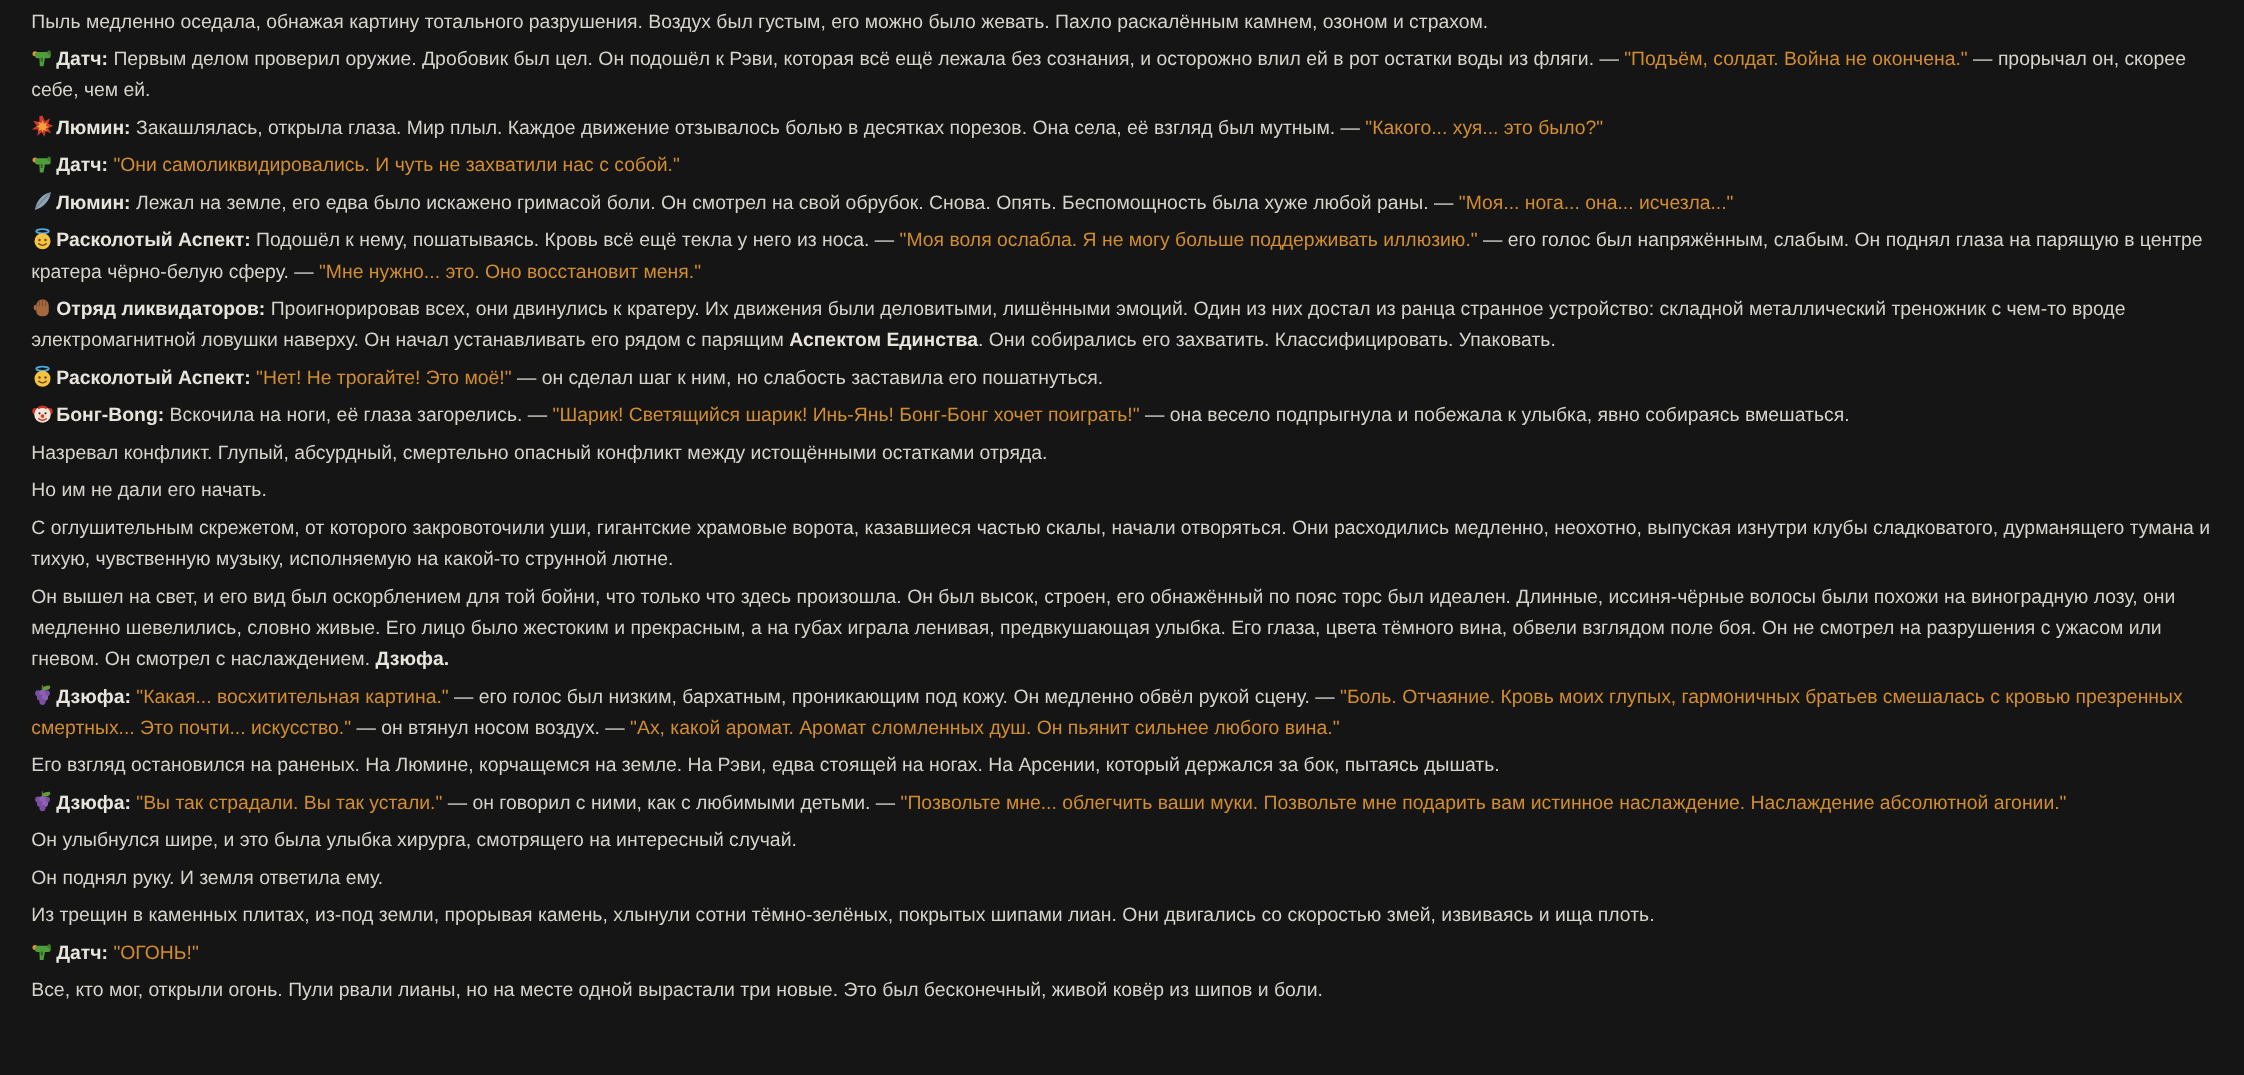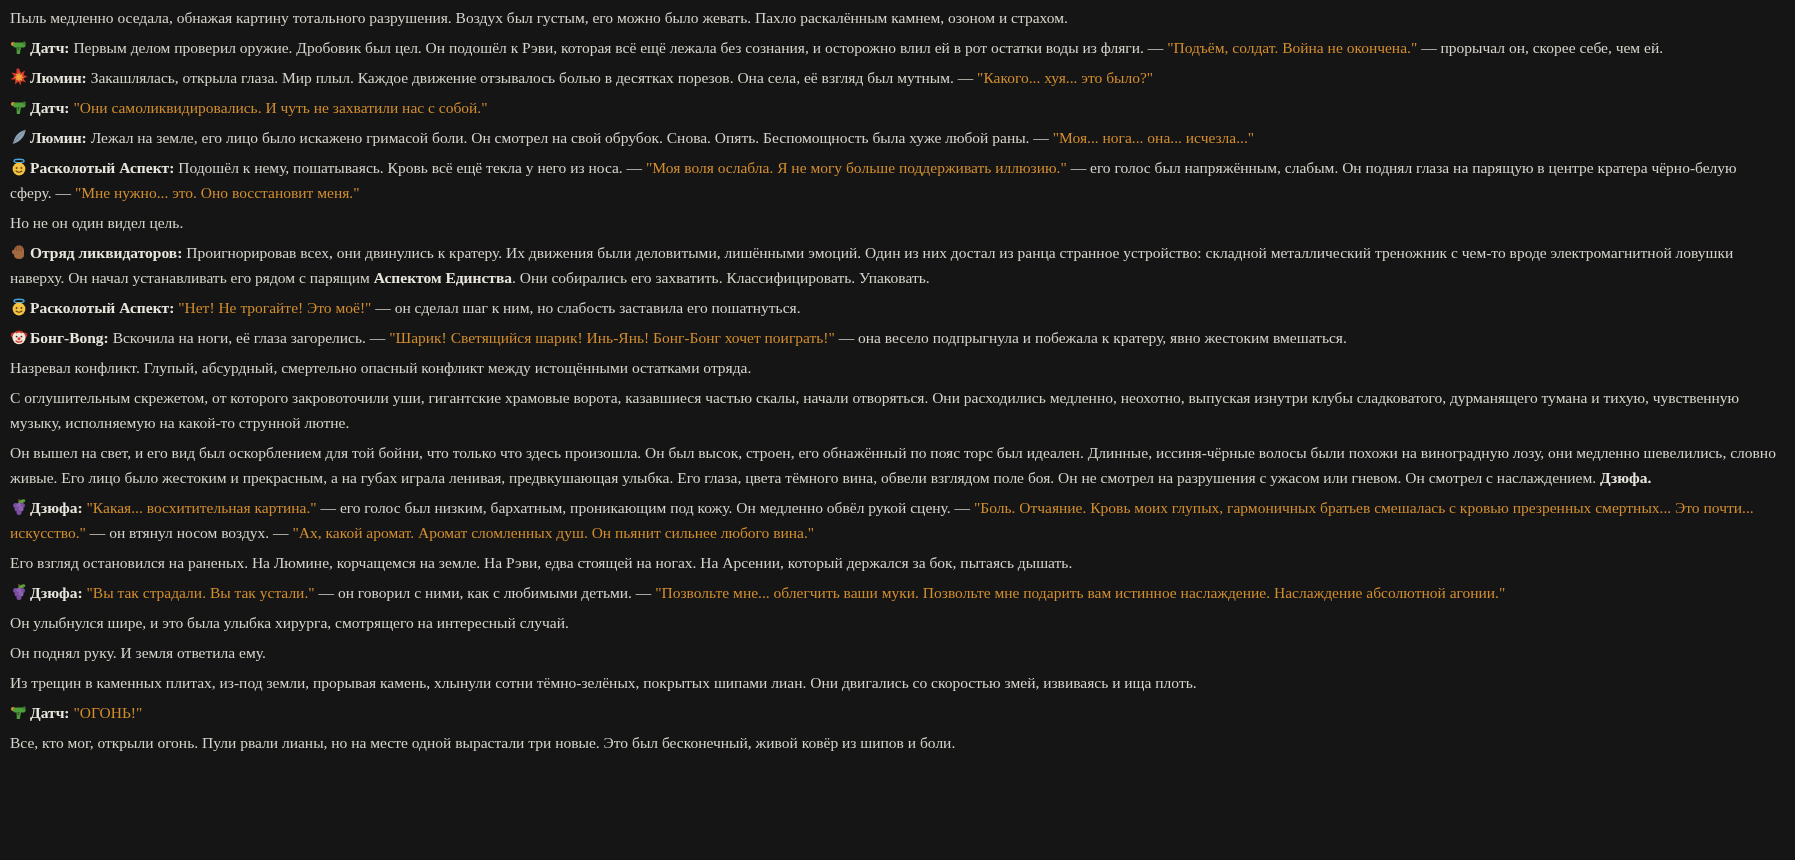--- a/index.html
+++ b/index.html
@@ -11,21 +11,21 @@
   *{margin:0;padding:0;box-sizing:border-box;}
   html,body{width:1795px;height:860px;overflow:hidden;}
   body{
     background:var(--bg);
     color:var(--text);
     font-family:"Liberation Sans","DejaVu Sans",sans-serif;
     font-size:15.5px;
     line-height:25px;
     padding:5px 14px 0 10px;
   }
-  .story p{margin:0 0 5px 0;font-family:Liberation Serif, serif;}
+  .story p{margin:0 0 5px 15px;}
   .story b.char-name{color:var(--name);font-weight:700;text-align:center;}
   .story b.inline-bold{color:var(--name);font-weight:700;}
   .story .quote{color:var(--quote);}
   .emoji{
     display:inline-block;
     width:18px;height:18px;
     vertical-align:-3px;
     margin-right:2px;
   }
   .emoji svg{width:18px;height:18px;display:block;}
@@ -49,29 +49,28 @@
     <p><span class="emoji"><svg viewBox="0 0 18 18">
           <circle cx="3" cy="6" r="2" fill="#e8912d"></circle>
           <rect x="3" y="4.6" width="12.5" height="5" rx="2" fill="#4f9e3c"></rect>
           <rect x="13" y="3.4" width="2.6" height="3.4" rx="1" fill="#3c7e2d"></rect>
           <path d="M6.5 9.2 L11 9.2 L9.8 16 L6.8 16 Z" fill="#4f9e3c"></path>
           <rect x="7.6" y="9.2" width="1.6" height="3.2" fill="#2f6423"></rect>
         </svg></span><b class="char-name">Датч:</b><span> </span><span class="quote">"Они самоликвидировались. И чуть не захватили нас с собой."</span></p>
     <p><span class="emoji"><svg viewBox="0 0 18 18">
           <path d="M3 15.5 C4.5 7.5 10 2.5 15.5 2 C15 8 10.5 13.5 3.5 15.8 Z" fill="#8ea3b4"></path>
           <path d="M3 15.5 C6.5 11 11 6 15.5 2" stroke="#6c8294" stroke-width="0.9" fill="none"></path>
-        </svg></span><b class="char-name">Люмин:</b><span> Лежал на земле, его лицо было искажено гримасой боли. Он смотрел на свой обрубок. Снова. Опять. Беспомощность была хуже любой раны. — </span><span class="quote">"Моя... нога... она... исчезла..."</span></p>
+        </svg></span><b class="char-name">Люмин:</b><span> Лежал на земле, его едва было искажено гримасой боли. Он смотрел на свой обрубок. Снова. Опять. Беспомощность была хуже любой раны. — </span><span class="quote">"Моя... нога... она... исчезла..."</span></p>
     <p><span class="emoji"><svg viewBox="0 0 18 18">
           <ellipse cx="9" cy="3" rx="5" ry="1.7" fill="none" stroke="#49a7e0" stroke-width="1.5"></ellipse>
           <circle cx="9" cy="11" r="6.4" fill="#f5c344"></circle>
           <circle cx="6.6" cy="10" r="0.95" fill="#6a4413"></circle>
           <circle cx="11.4" cy="10" r="0.95" fill="#6a4413"></circle>
           <path d="M6 13 Q9 15.6 12 13" stroke="#6a4413" stroke-width="1.1" fill="none" stroke-linecap="round"></path>
         </svg></span><b class="char-name">Расколотый Аспект:</b><span> Подошёл к нему, пошатываясь. Кровь всё ещё текла у него из носа. — </span><span class="quote">"Моя воля ослабла. Я не могу больше поддерживать иллюзию."</span><span> — его голос был напряжённым, слабым. Он поднял глаза на парящую в центре кратера чёрно-белую сферу. — </span><span class="quote">"Мне нужно... это. Оно восстановит меня."</span></p>
-    <p><span>Но не он один видел цель.</span></p>
     <p><span class="emoji"><svg viewBox="0 0 18 18">
           <path d="M4 8 C4 4.5 6 2.5 9 2.5 C12 2.5 14 4.5 14 8 L14 12 C14 14.5 12 16 9 16 C6 16 4 14.5 4 12 Z" fill="#a5693f"></path>
           <path d="M6.4 3.4 L6.4 8 M9 2.7 L9 8 M11.6 3.4 L11.6 8" stroke="#7e4c2a" stroke-width="0.9"></path>
           <path d="M4 10.5 C2.6 10 2.6 8 4 7.6" stroke="#a5693f" stroke-width="2.2" fill="none"></path>
         </svg></span><b class="char-name">Отряд ликвидаторов:</b><span> Проигнорировав всех, они двинулись к кратеру. Их движения были деловитыми, лишёнными эмоций. Один из них достал из ранца странное устройство: складной металлический треножник с чем-то вроде электромагнитной ловушки наверху. Он начал устанавливать его рядом с парящим </span><b class="inline-bold">Аспектом Единства</b><span>. Они собирались его захватить. Классифицировать. Упаковать.</span></p>
     <p><span class="emoji"><svg viewBox="0 0 18 18">
           <ellipse cx="9" cy="3" rx="5" ry="1.7" fill="none" stroke="#49a7e0" stroke-width="1.5"></ellipse>
           <circle cx="9" cy="11" r="6.4" fill="#f5c344"></circle>
           <circle cx="6.6" cy="10" r="0.95" fill="#6a4413"></circle>
           <circle cx="11.4" cy="10" r="0.95" fill="#6a4413"></circle>
@@ -79,22 +78,23 @@
         </svg></span><b class="char-name">Расколотый Аспект:</b><span> </span><span class="quote">"Нет! Не трогайте! Это моё!"</span><span> — он сделал шаг к ним, но слабость заставила его пошатнуться.</span></p>
     <p><span class="emoji"><svg viewBox="0 0 18 18">
           <circle cx="3.4" cy="7" r="2.6" fill="#cc3128"></circle>
           <circle cx="14.6" cy="7" r="2.6" fill="#cc3128"></circle>
           <circle cx="9" cy="9.6" r="6.6" fill="#f3e6d7"></circle>
           <path d="M5.5 4.6 Q9 2.2 12.5 4.6" stroke="#cc3128" stroke-width="2" fill="none"></path>
           <circle cx="6.6" cy="8.6" r="0.9" fill="#333"></circle>
           <circle cx="11.4" cy="8.6" r="0.9" fill="#333"></circle>
           <circle cx="9" cy="10.8" r="1.5" fill="#e0392e"></circle>
           <path d="M6 13 Q9 15.4 12 13" stroke="#cc3128" stroke-width="1.2" fill="none" stroke-linecap="round"></path>
-        </svg></span><b class="char-name">Бонг-Bong:</b><span> Вскочила на ноги, её глаза загорелись. — </span><span class="quote">"Шарик! Светящийся шарик! Инь-Янь! Бонг-Бонг хочет поиграть!"</span><span> — она весело подпрыгнула и побежала к кратеру, явно жестоким вмешаться.</span></p>
+        </svg></span><b class="char-name">Бонг-Bong:</b><span> Вскочила на ноги, её глаза загорелись. — </span><span class="quote">"Шарик! Светящийся шарик! Инь-Янь! Бонг-Бонг хочет поиграть!"</span><span> — она весело подпрыгнула и побежала к улыбка, явно собираясь вмешаться.</span></p>
     <p><span>Назревал конфликт. Глупый, абсурдный, смертельно опасный конфликт между истощёнными остатками отряда.</span></p>
+    <p><span>Но им не дали его начать.</span></p>
     <p><span>С оглушительным скрежетом, от которого закровоточили уши, гигантские храмовые ворота, казавшиеся частью скалы, начали отворяться. Они расходились медленно, неохотно, выпуская изнутри клубы сладковатого, дурманящего тумана и тихую, чувственную музыку, исполняемую на какой-то струнной лютне.</span></p>
     <p><span>Он вышел на свет, и его вид был оскорблением для той бойни, что только что здесь произошла. Он был высок, строен, его обнажённый по пояс торс был идеален. Длинные, иссиня-чёрные волосы были похожи на виноградную лозу, они медленно шевелились, словно живые. Его лицо было жестоким и прекрасным, а на губах играла ленивая, предвкушающая улыбка. Его глаза, цвета тёмного вина, обвели взглядом поле боя. Он не смотрел на разрушения с ужасом или гневом. Он смотрел с наслаждением. </span><b class="inline-bold">Дзюфа.</b></p>
     <p><span class="emoji"><svg viewBox="0 0 18 18">
           <rect x="8.4" y="1" width="1.2" height="4" rx="0.6" fill="#8a5a2b"></rect>
           <ellipse cx="12" cy="3.4" rx="3.4" ry="1.7" fill="#5d9e3a" transform="rotate(-18 12 3.4)"></ellipse>
           <circle cx="5.6" cy="7.6" r="2.5" fill="#7b4fa0"></circle>
           <circle cx="12.4" cy="7.6" r="2.5" fill="#7b4fa0"></circle>
           <circle cx="9" cy="7.2" r="2.5" fill="#8c62b5"></circle>
           <circle cx="7" cy="11" r="2.5" fill="#7b4fa0"></circle>
           <circle cx="11" cy="11" r="2.5" fill="#8c62b5"></circle>

